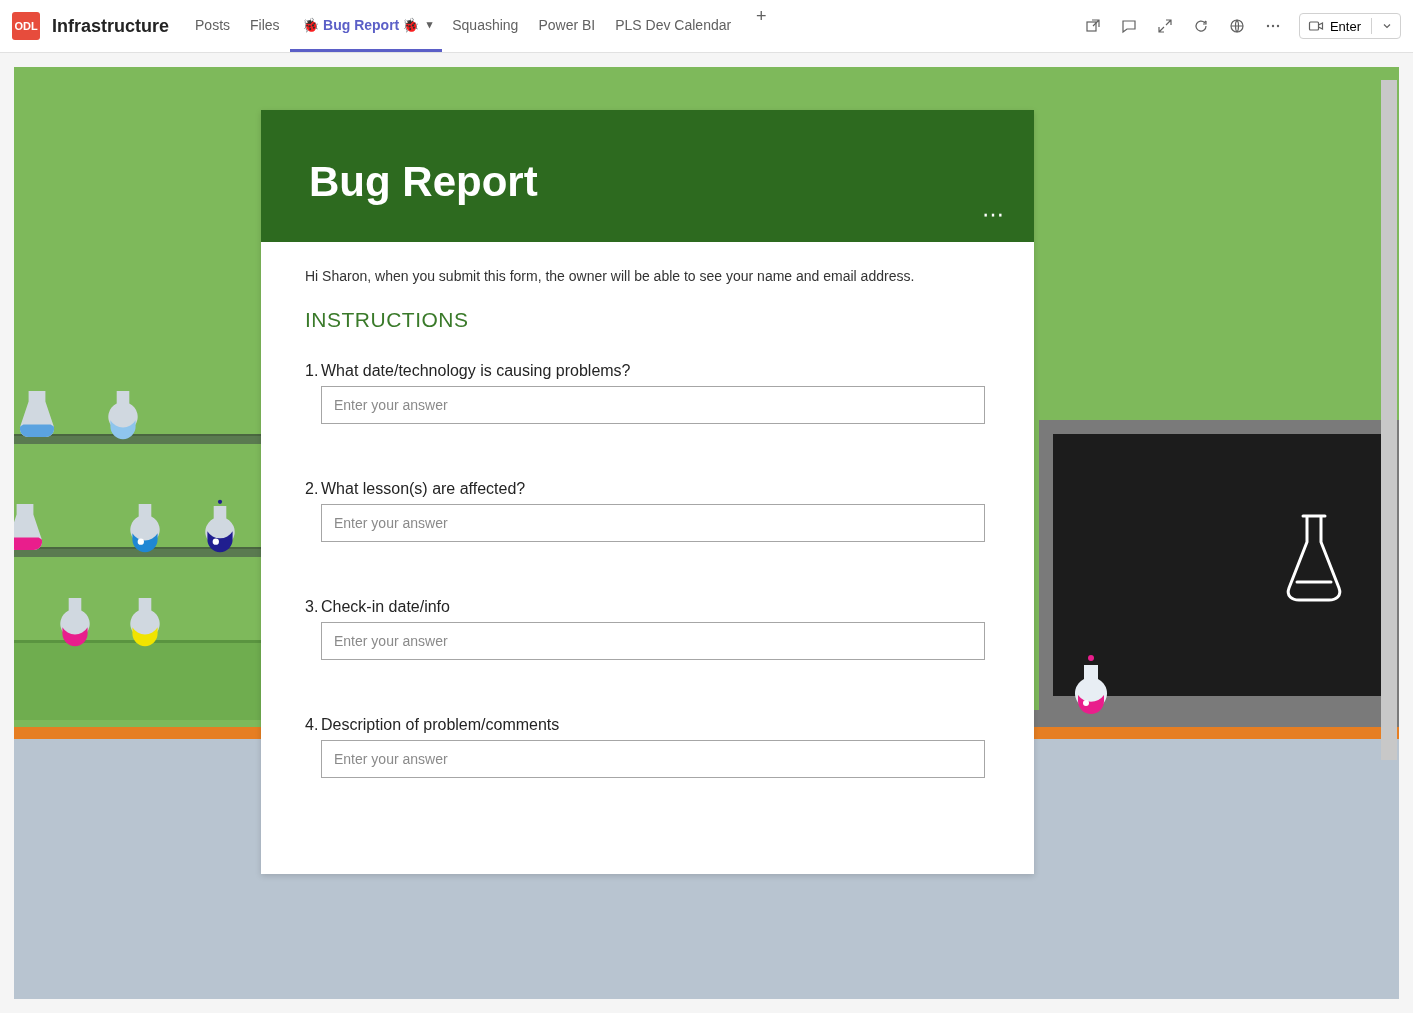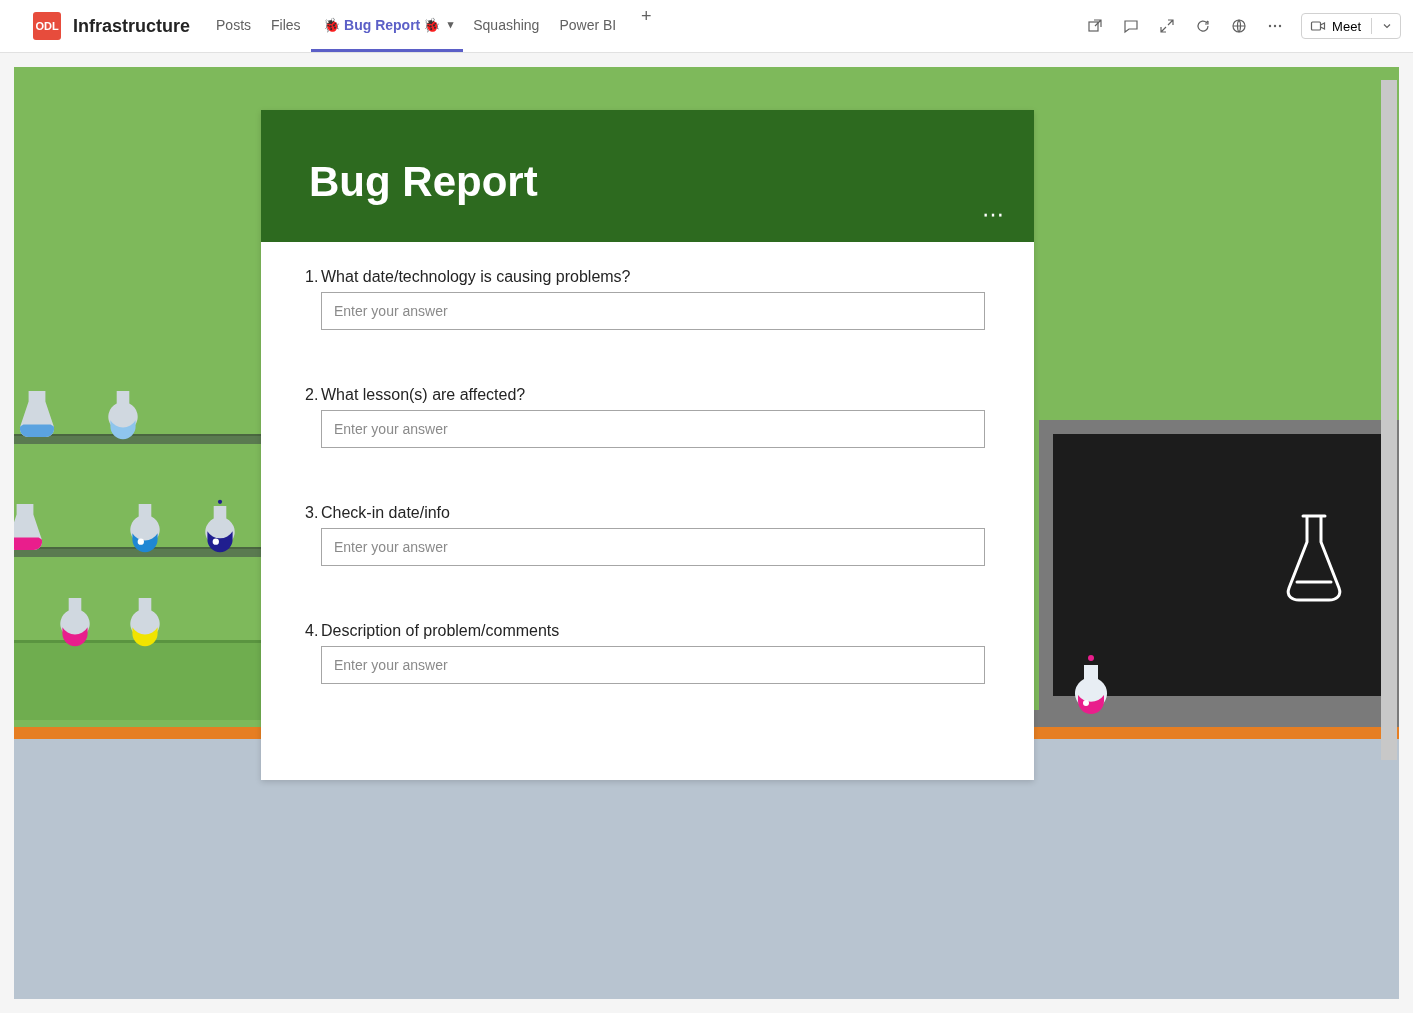--- a/index.html
+++ b/index.html
@@ -24,21 +24,20 @@
     width: 28px; height: 28px;
     background: #e74c3c;
     border-radius: 3px;
     color: #fff;
     font-size: 11px;
     font-weight: bold;
     display: flex;
     align-items: center;
     justify-content: center;
     margin-right: 8px;
-    margin-left: 21px;
   }
   .team-name { font-size: 18px; font-weight: 700; margin-right: 12px; color:#242424;}
   .tabs { display: flex; gap: 0; height: 100%; }
   .tab {
     padding: 0 10px;
     height: 100%;
     display: flex;
     align-items: center;
     font-size: 14px;
     color: #616161;
@@ -237,20 +236,23 @@
       <span>Bug Report</span>
       <span class="bug">🐞</span>
       <span class="chev">▾</span>
     </div>
     <div class="tab">
         <span>Squashing</span>
       </div>
     <div class="tab">
         <span>Power BI</span>
       </div>
+    <div class="tab">
+        <span>PLS Dev Calendar</span>
+      </div>
     <div class="addtab">+</div>
   </div>
   <div class="topbar-right">
     <div class="ticon">
         <svg width="16" height="16" viewBox="0 0 16 16" fill="none" stroke="currentColor" stroke-width="1.2">
           <rect x="2" y="4" width="9" height="9"></rect>
           <path d="M7 2h7v7M14 2L8 8"></path>
         </svg>
       </div>
     <div class="ticon">
@@ -279,21 +281,21 @@
           <circle cx="3" cy="8" r="1.2"></circle>
           <circle cx="8" cy="8" r="1.2"></circle>
           <circle cx="13" cy="8" r="1.2"></circle>
         </svg>
       </div>
     <div class="meet-btn">
       <svg width="16" height="16" viewBox="0 0 16 16" fill="none" stroke="#616161" stroke-width="1.2">
           <rect x="1.5" y="4" width="9" height="8" rx="1"></rect>
           <path d="M10.5 7l4-2v6l-4-2"></path>
         </svg>
-      <span>Meet</span>
+      <span>Enter</span>
       <span class="divider"></span>
       <svg width="10" height="10" viewBox="0 0 10 10" fill="none" stroke="#616161" stroke-width="1.2">
           <path d="M2 3.5L5 6.5 8 3.5"></path>
         </svg>
     </div>
   </div>
 </div>
 
 <div class="content-wrap">
   <div class="content">
@@ -373,20 +375,22 @@
           <circle cx="20" cy="48" r="3" fill="#fff"></circle>
         </svg>
     </div>
 
     <div class="form-card">
       <div class="form-header">
         <div class="form-title">Bug Report</div>
         <div class="form-hdots">⋯</div>
       </div>
       <div class="form-body">
+        <div class="privacy-note">Hi Sharon, when you submit this form, the owner will be able to see your name and email address.</div>
+        <div class="section-title">INSTRUCTIONS</div>
 
         <div class="question">
           <div class="q-row">
             <span class="q-num">1.</span>
             <span class="q-text">What date/technology is causing problems?</span>
           </div>
           <input class="q-input" placeholder="Enter your answer" style="">
         </div>
 
         <div class="question">

